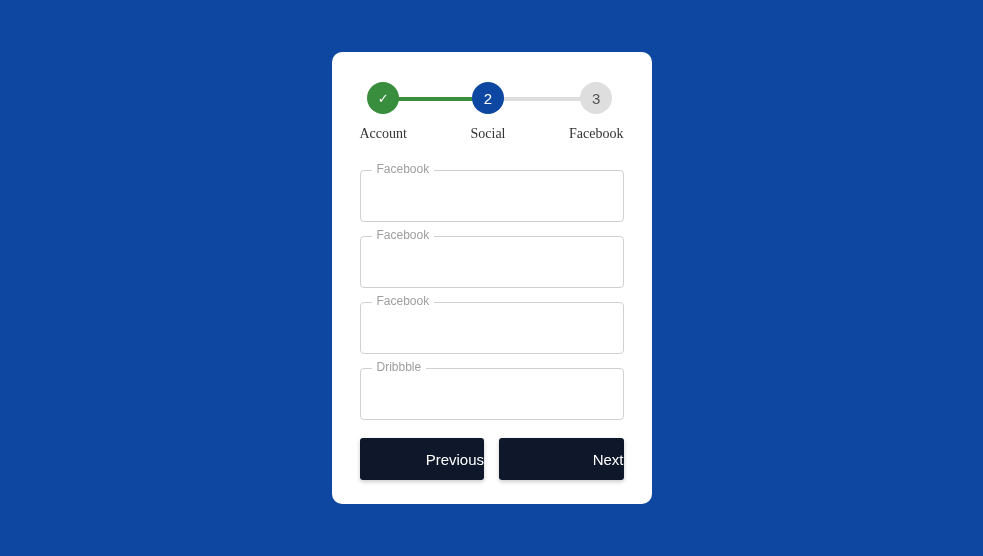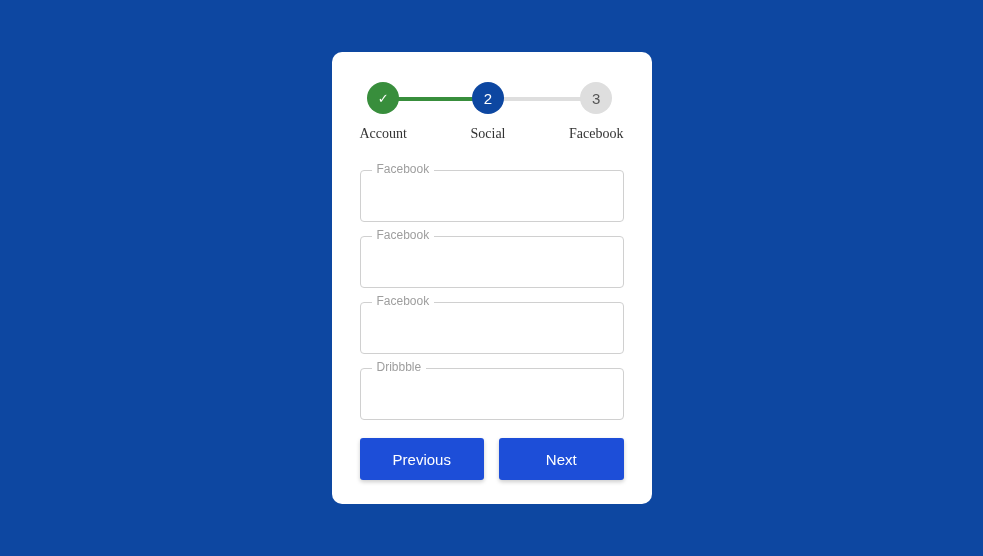--- a/index.html
+++ b/index.html
@@ -110,26 +110,27 @@
       outline: none;
     }
     .buttons {
       display: flex;
       gap: 15px;
     }
     .btn {
       flex: 1;
       height: 42px;
       border: none;
-      background: #1d4ed8;
+      background: #0f172a;
       color: #fff;
       font-size: 15px;
       border-radius: 3px;
       cursor: pointer;
       box-shadow: 0 2px 4px rgba(0,0,0,0.2);
+      text-align: right;
     }
     .check-icon {
       font-size: 13px;
     }
   </style>
 </head>
 <body>
 
 <div class="card">
   <div class="stepper">

